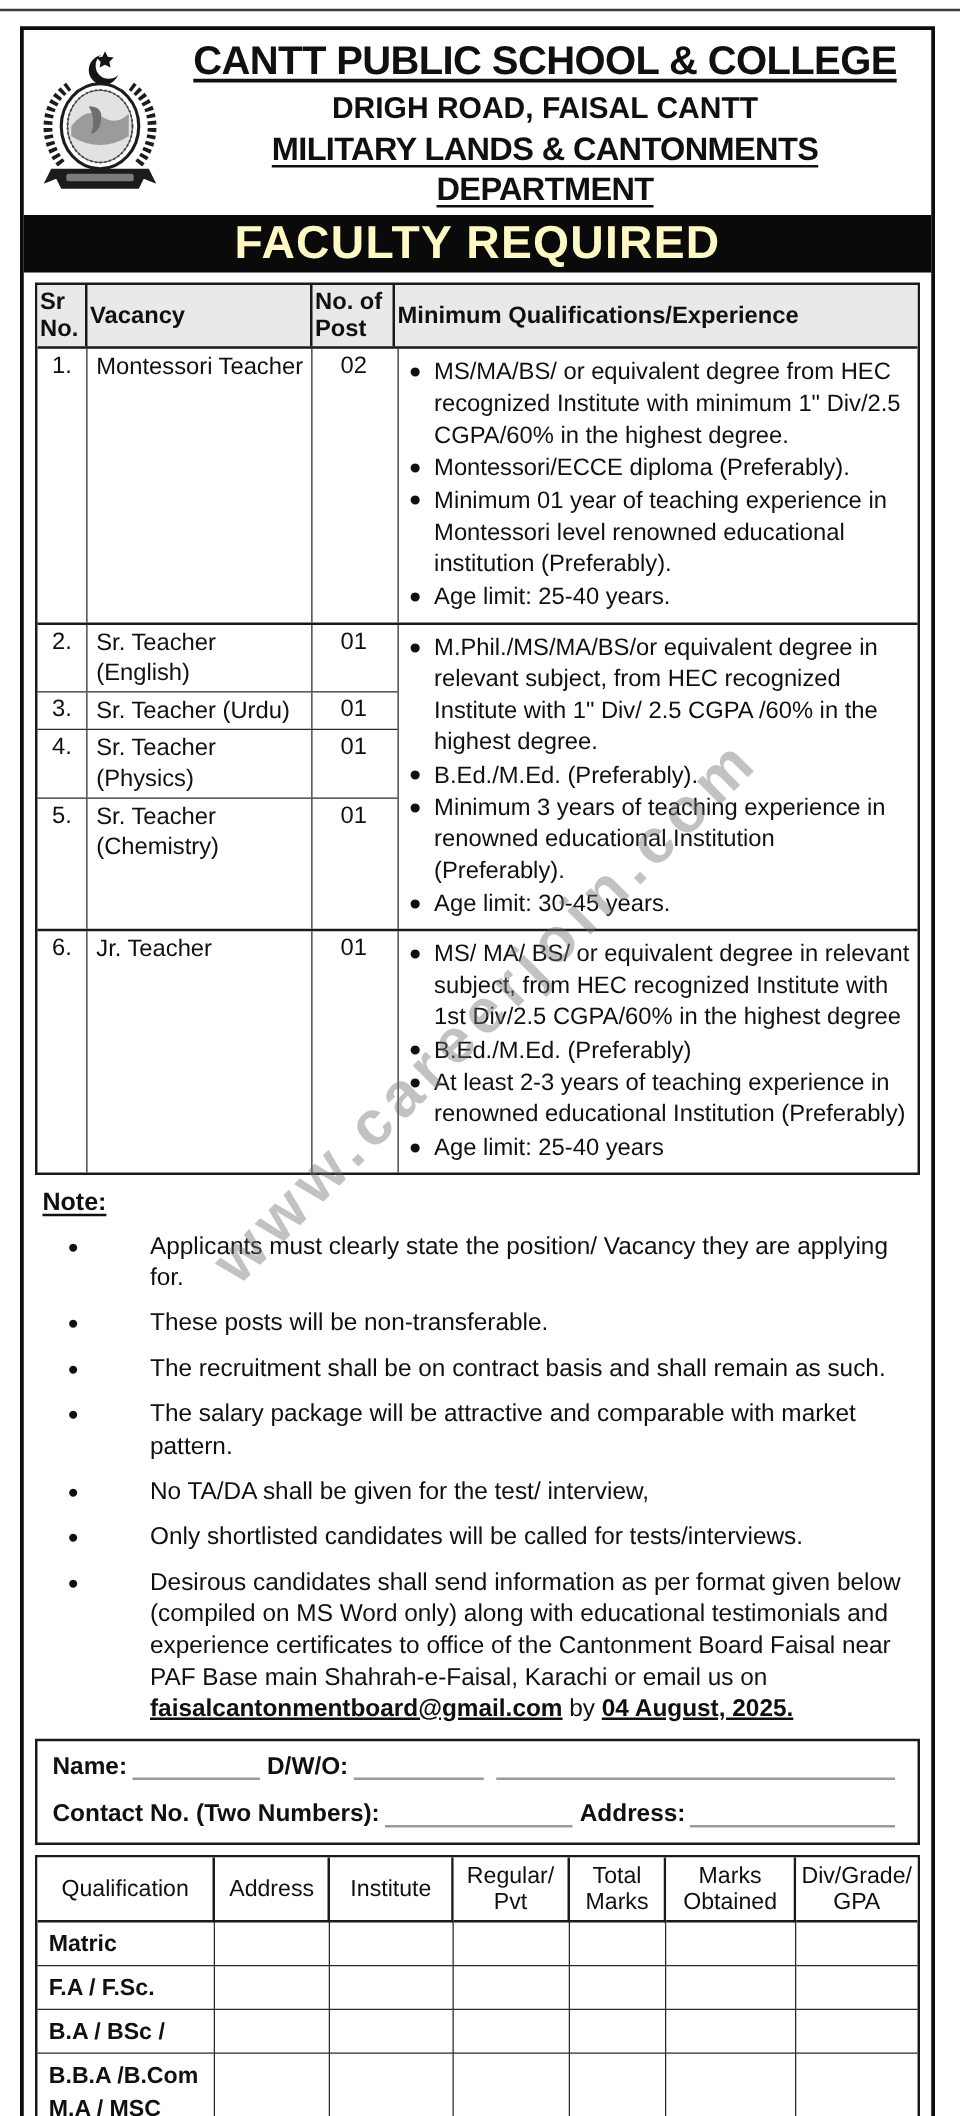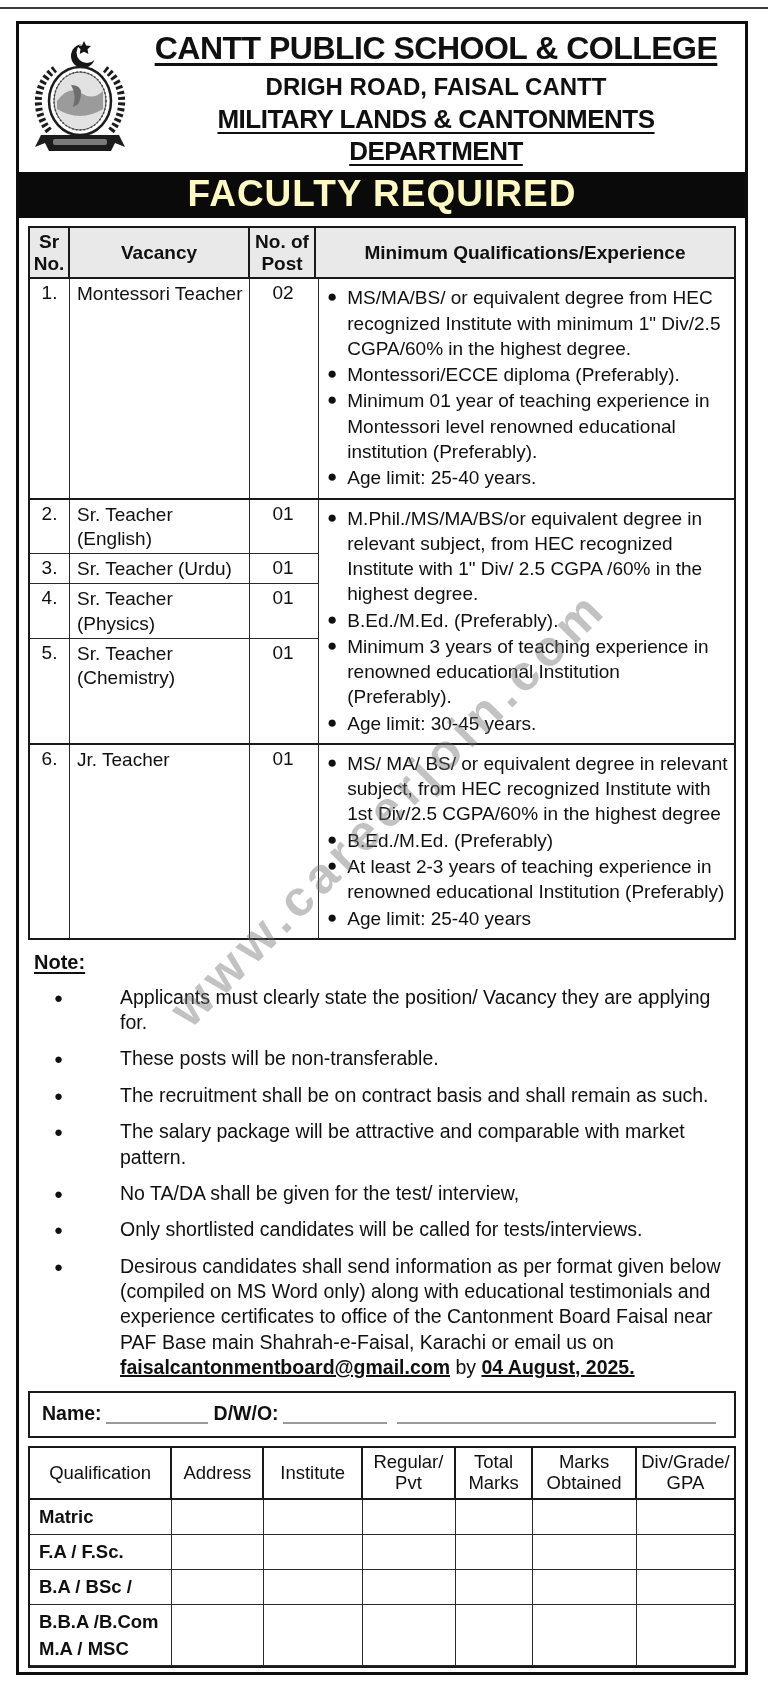--- a/index.html
+++ b/index.html
@@ -26,21 +26,21 @@
     text-decoration:underline;text-decoration-thickness:2px;text-underline-offset:4px;}
   .banner{
     background:#0a0a0a;color:#fef9c3;text-align:center;
     font-size:37px;font-weight:bold;letter-spacing:1px;
     padding:3px 0 6px;line-height:1.0;
   }
   .content{padding:8px 9px 4px;}
   
   .vtable{border:2px solid #1a1a1a;}
   .vhead{display:grid;grid-template-columns:40px 180px 66px 1fr;background:#e9e9e9;
-    border-bottom:2px solid #1a1a1a;font-weight:bold;font-size:19px;text-align:center;}
+    border-bottom:2px solid #1a1a1a;font-weight:bold;font-size:19px;}
   .vhead .hc{padding:3px 2px;display:flex;flex-direction:column;justify-content:center;line-height:1.15;}
   .vhead .hc:not(:last-child){border-right:2px solid #1a1a1a;}
   .vgroup{display:flex;}
   .vgroup:not(:last-child){border-bottom:2px solid #1a1a1a;}
   .vleft{flex:0 0 288px;display:flex;flex-direction:column;}
   .vsub{display:grid;grid-template-columns:40px 180px 66px;flex:0 0 auto;}
   .vsub.grow{flex:1 0 auto;}
   .vsub:not(:last-child){border-bottom:1.5px solid #2a2a2a;}
   .vsub .sr{text-align:center;padding-top:3px;font-size:19px;border-right:1.5px solid #2a2a2a;}
   .vsub .vac{padding:3px 4px 2px 7px;font-size:19px;line-height:1.28;border-right:1.5px solid #2a2a2a;}
@@ -288,20 +288,26 @@
     </div>
 
     <div class="formbox">
       <div class="frow">
         <span>Name:</span>
         <span class="blank" style="width:102px"></span>
         <span>D/W/O:</span>
         <span class="blank" style="width:104px"></span>
         <span class="blank" style="flex:1"></span>
       </div>
+      <div class="frow">
+        <span>Contact No. (Two Numbers):</span>
+        <span class="blank" style="width:150px"></span>
+        <span>Address:</span>
+        <span class="blank" style="flex:1"></span>
+      </div>
     </div>
 
     <div class="qtable" id="qtable">
         <div class="qh rb">
           <div>Qualification</div>
         </div>
         <div class="qh rb">
           <div>Address</div>
         </div>
         <div class="qh rb">

